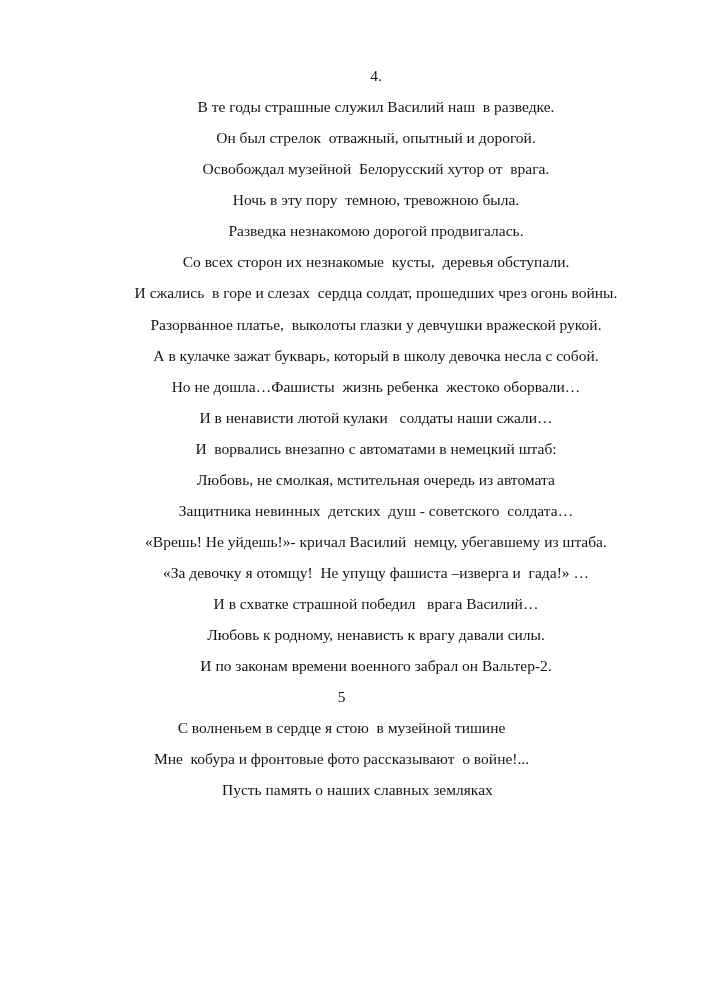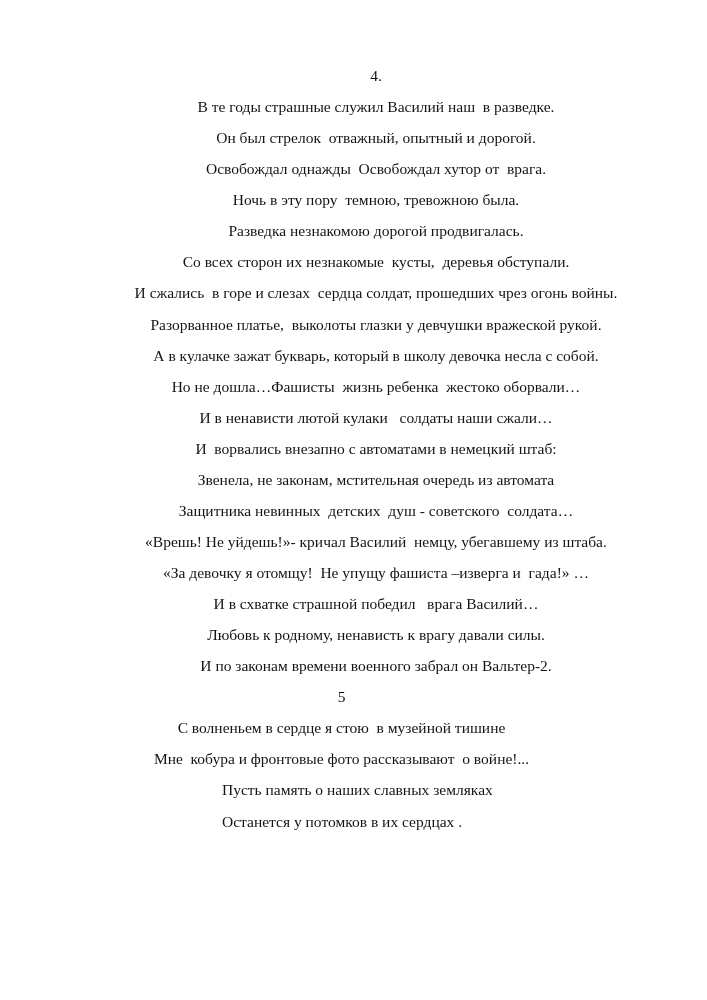--- a/index.html
+++ b/index.html
@@ -36,35 +36,34 @@
       padding-right: 8px;
     }
   </style>
 </head>
 <body>
 
 <div class="page">
   <p class="line">4.</p>
   <p class="line">В те годы страшные служил Василий наш  в разведке.</p>
   <p class="line">Он был стрелок  отважный, опытный и дорогой.</p>
-  <p class="line">Освобождал однажды  Освобождал хутор от  врага.</p>
+  <p class="line">Освобождал музейной  Белорусский хутор от  врага.</p>
   <p class="line">Ночь в эту пору  темною, тревожною была.</p>
   <p class="line">Разведка незнакомою дорогой продвигалась.</p>
   <p class="line">Со всех сторон их незнакомые  кусты,  деревья обступали.</p>
   <p class="line">И сжались  в горе и слезах  сердца солдат, прошедших чрез огонь войны.</p>
   <p class="line">Разорванное платье,  выколоты глазки у девчушки вражеской рукой.</p>
   <p class="line">А в кулачке зажат букварь, который в школу девочка несла с собой.</p>
   <p class="line">Но не дошла…Фашисты  жизнь ребенка  жестоко оборвали…</p>
   <p class="line">И в ненависти лютой кулаки   солдаты наши сжали…</p>
   <p class="line">И  ворвались внезапно с автоматами в немецкий штаб:</p>
-  <p class="line">Звенела, не законам, мстительная очередь из автомата</p>
+  <p class="line">Любовь, не смолкая, мстительная очередь из автомата</p>
   <p class="line">Защитника невинных  детских  душ - советского  солдата…</p>
   <p class="line">«Врешь! Не уйдешь!»- кричал Василий  немцу, убегавшему из штаба.</p>
   <p class="line">«За девочку я отомщу!  Не упущу фашиста –изверга и  гада!» …</p>
   <p class="line">И в схватке страшной победил   врага Василий…</p>
   <p class="line">Любовь к родному, ненависть к врагу давали силы.</p>
   <p class="line">И по законам времени военного забрал он Вальтер-2.</p>
   <p class="line s5">5</p>
   <p class="line s5">С волненьем в сердце я стою  в музейной тишине</p>
   <p class="line s5">Мне  кобура и фронтовые фото рассказывают  о войне!...</p>
   <p class="line left">Пусть память о наших славных земляках</p>
-  <p class="line left">Останется у потомков в их сердцах .</p>
 </div>
 
 </body></html>

